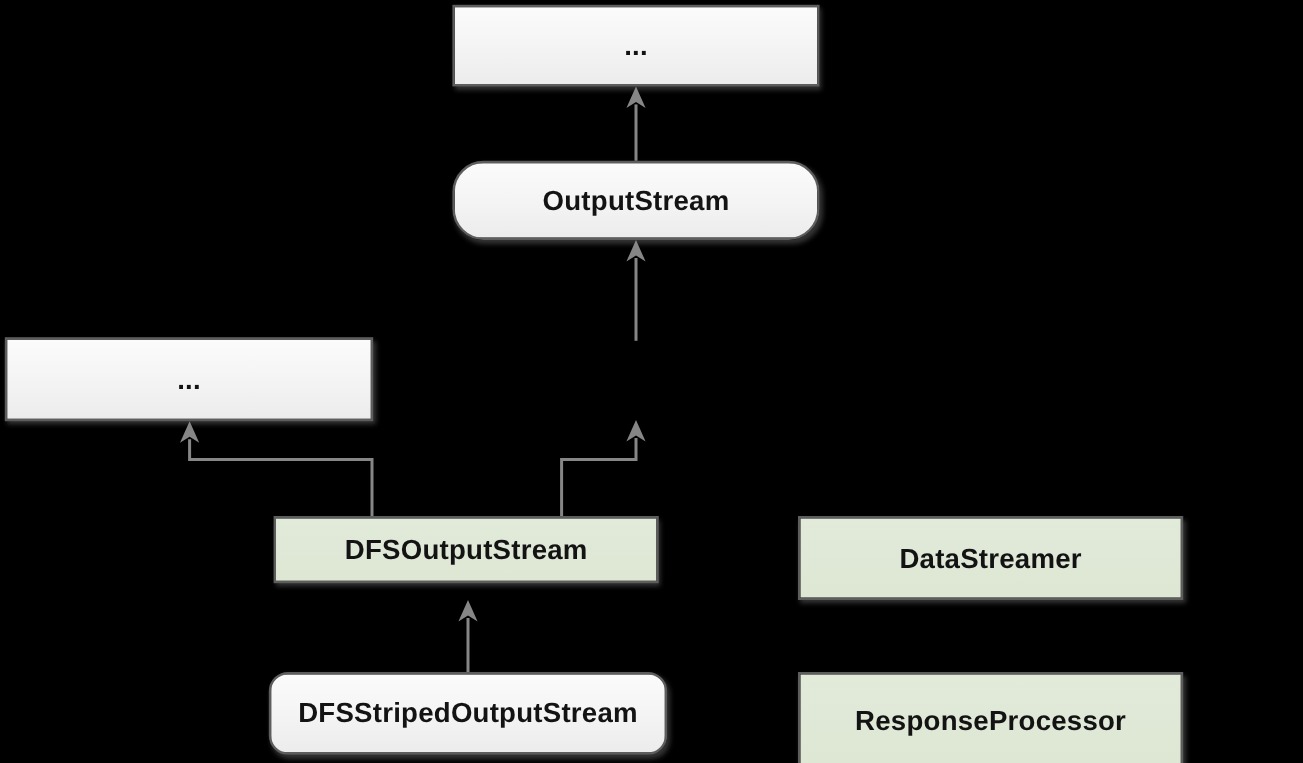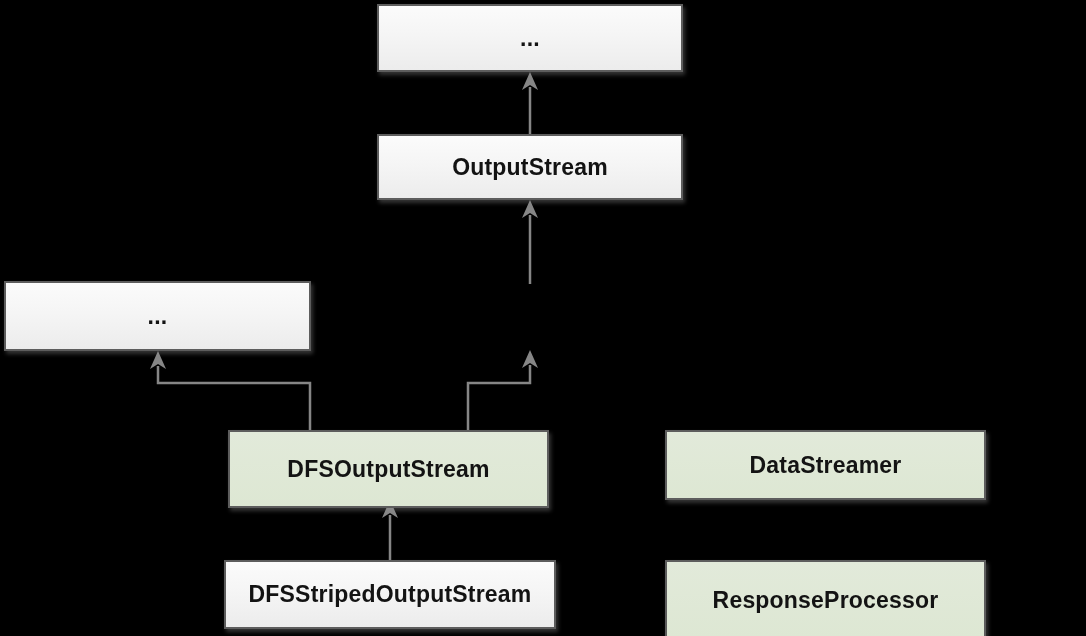--- a/index.html
+++ b/index.html
@@ -37,26 +37,26 @@
     box-shadow: 2px 3px 4px rgba(150,150,150,0.35);
   }
   .node.light {
     background: linear-gradient(to bottom, #fbfbfb 0%, #f5f5f5 45%, #ececec 100%);
   }
   .node.green {
     background: linear-gradient(to bottom, #e2eada 0%, #dde7d3 100%);
   }
   
   .n-parent     { left: 377px; top: 4px;   width: 306px; height: 68px; }
-  .n-outstream  { left: 377px; top: 134px; width: 306px; height: 66px; }
+  .n-outstream  { left: 377px; top: 134px; width: 306px; height: 66px; border-radius: 26px; }
   .n-summer     { left: 377px; top: 284px; width: 306px; height: 66px; }
   .n-leftdots   { left: 4px;   top: 281px; width: 307px; height: 70px; }
-  .n-dfsout     { left: 228px; top: 430px; width: 321px; height: 78px; }
+  .n-dfsout     { left: 228px; top: 430px; width: 321px; height: 56px; }
   .n-datastr    { left: 665px; top: 430px; width: 321px; height: 70px; align-items: center; }
-  .n-striped    { left: 224px; top: 560px; width: 332px; height: 69px; }
+  .n-striped    { left: 224px; top: 560px; width: 332px; height: 69px; border-radius: 16px; }
   .n-respproc   { left: 665px; top: 560px; width: 321px; height: 80px; }
 
   .watermark {
     position: absolute;
     right: 6px;
     top: 608px;
     font-size: 15.5px;
     font-weight: 400;
     color: rgba(235, 235, 235, 0.55);
     letter-spacing: 0.3px;

